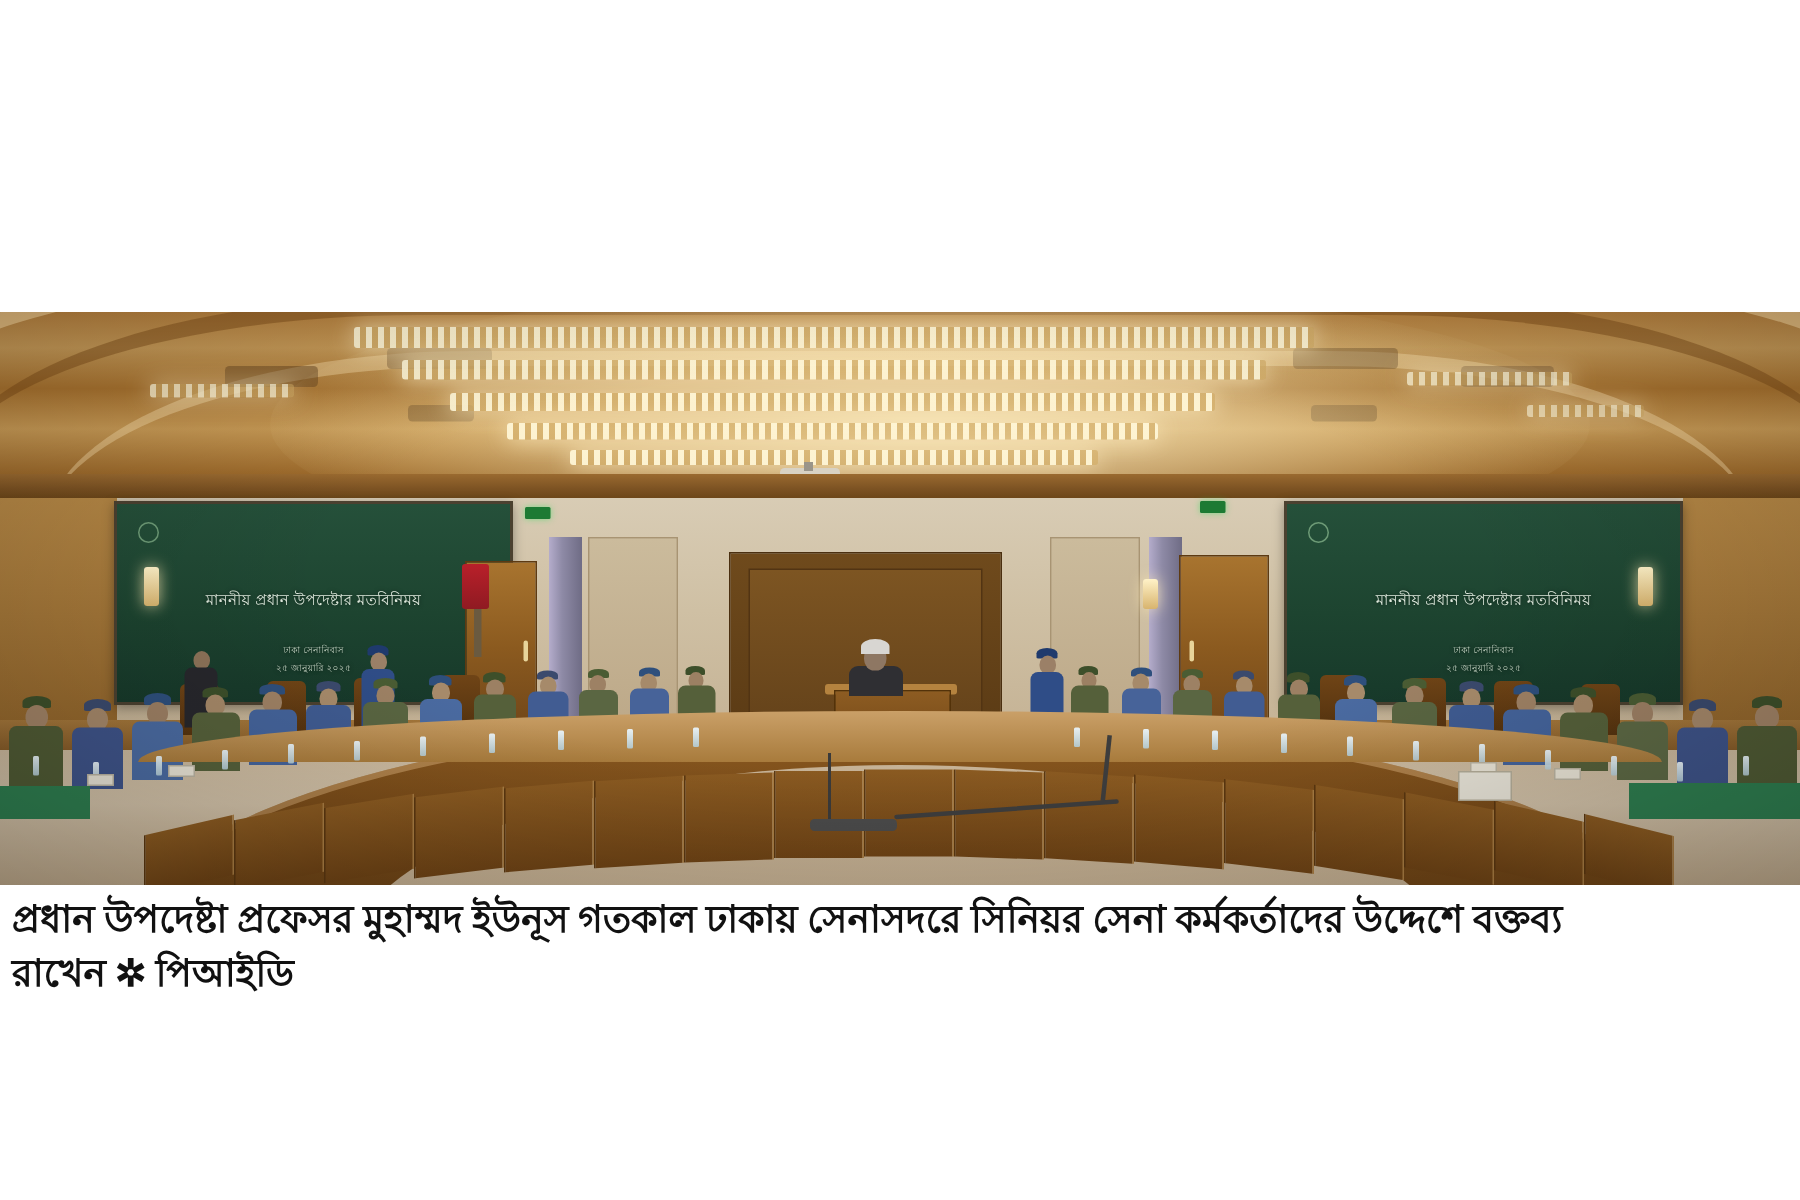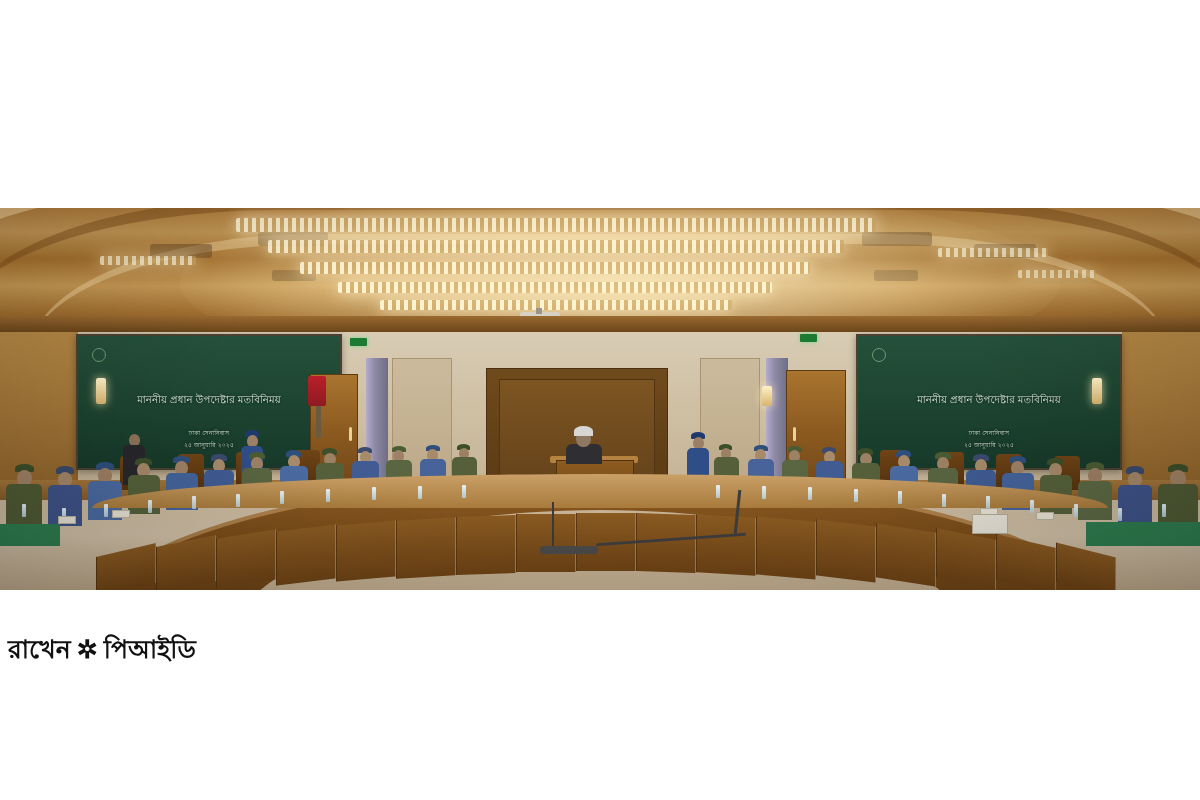--- a/index.html
+++ b/index.html
@@ -628,17 +628,17 @@
     <div style="position:absolute; left:540px; top:338px; width:58px; height:8px; background:#4a4a4a; border-radius:3px;"></div>
     <div style="position:absolute; left:596px; top:330px; width:150px; height:3px; background:#3d3d3d; border-radius:2px; transform:rotate(-4deg);"></div>
     <div style="position:absolute; left:736px; top:282px; width:3px; height:44px; background:#3d3d3d; transform:rotate(6deg);"></div>
 
     <div style="position:absolute; left:972px; top:306px; width:34px; height:18px; background:#e6e2d6; border:1px solid #b2ab97;"></div>
 
     <div class="vignette"></div>
   </div>
 
   <div class="caption">
-    <br>
+    <span>প্রধান উপদেষ্টা প্রফেসর মুহাম্মদ ইউনূস গতকাল ঢাকায় সেনাসদরে সিনিয়র সেনা কর্মকর্তাদের উদ্দেশে বক্তব্য</span><br>
     <span>রাখেন</span><span class="credit-sep">✲</span><span>পিআইডি</span>
   </div>
 
 </div>
 
 </body></html>

